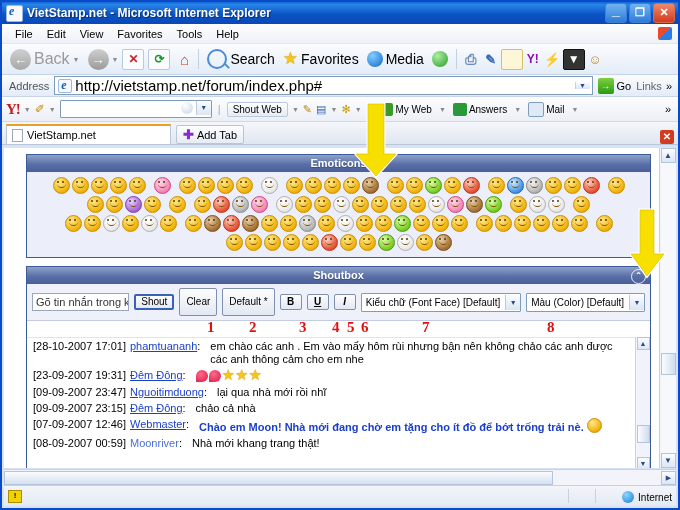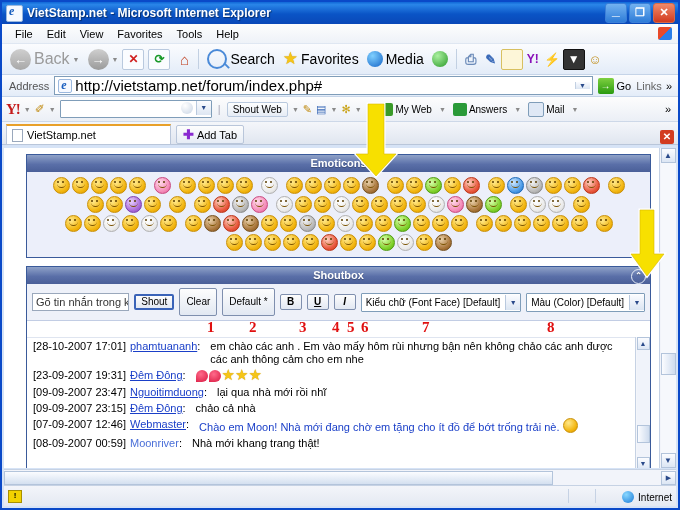--- a/index.html
+++ b/index.html
@@ -133,21 +133,21 @@
              font-family:"Liberation Serif",serif;}
 
   
   .msgs{background:#fff;position:relative;height:132px;overflow:hidden;
         border-top:1px solid #dfe5f0;}
   .msg{display:flex;padding:2px 4px 1px 6px;font-size:11px;line-height:13px;align-items:flex-start;}
   .msg .ts{white-space:nowrap;color:#000;}
   .msg .who{color:#1a3fc8;text-decoration:underline;margin:0 0 0 4px;white-space:nowrap;}
   .msg .who.plain{text-decoration:none;color:#4a6fd8;}
   .msg .txt{margin-left:10px;flex:1;}
-  .msg .txt.hl{color:#1a3fc8;font-weight:normal;}
+  .msg .txt.hl{color:#1a3fc8;font-weight:bold;}
   .rose{display:inline-block;width:12px;height:12px;vertical-align:-2px;border-radius:50% 50% 50% 0;
         background:radial-gradient(circle at 40% 35%,#ff6a8a,#d81840);margin-right:1px;}
   .starem{color:#f5c518;font-size:15px;text-shadow:0 0 1px #b8860b;line-height:12px;}
   .emo-inline{display:inline-block;width:13px;height:13px;border-radius:50%;vertical-align:-2px;
               background:radial-gradient(circle at 35% 30%,#ffe88a,#f2b50e 65%,#d89200);
               border:1px solid #c98f05;}
 
   
   .vsb{width:14px;background:#f4f6fa;border-left:1px solid #c6d2e4;display:flex;
        flex-direction:column;align-items:center;}

